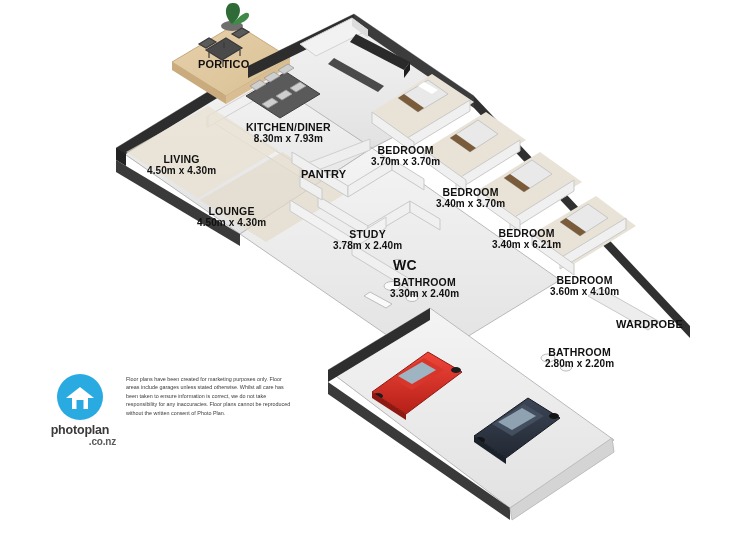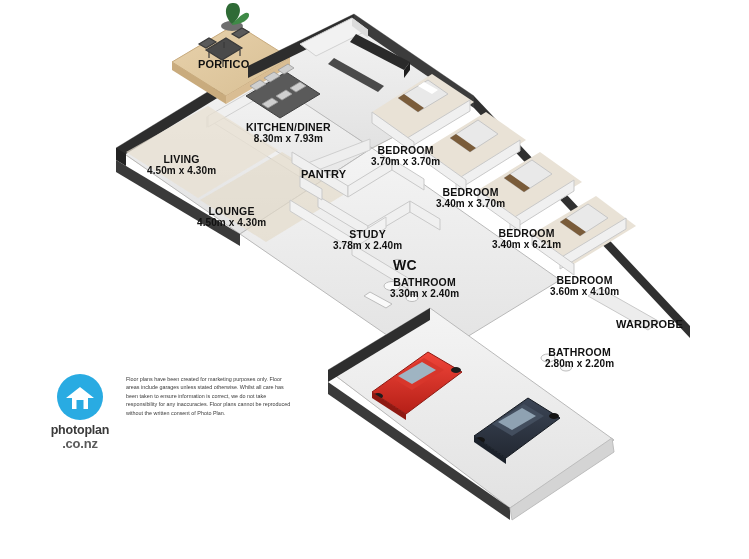--- a/index.html
+++ b/index.html
@@ -66,24 +66,25 @@
   .logo-text {
     margin-top: 4px;
     font-size: 12.5px;
     font-weight: bold;
     color: #3a3a3a;
     letter-spacing: -.2px;
     line-height: 1.05;
   }
   .logo-text .co {
     display: block;
-    font-size: 13px;
+    font-size: 10px;
     font-weight: bold;
     color: #5a5a5a;
     margin-top: 0px;
+    text-align: right;
   }
   .info-text {
     position: absolute;
     left: 82px;
     top: 0;
     width: 205px;
   }
   .addr {
     font-size: 13.5px;
     font-weight: bold;

